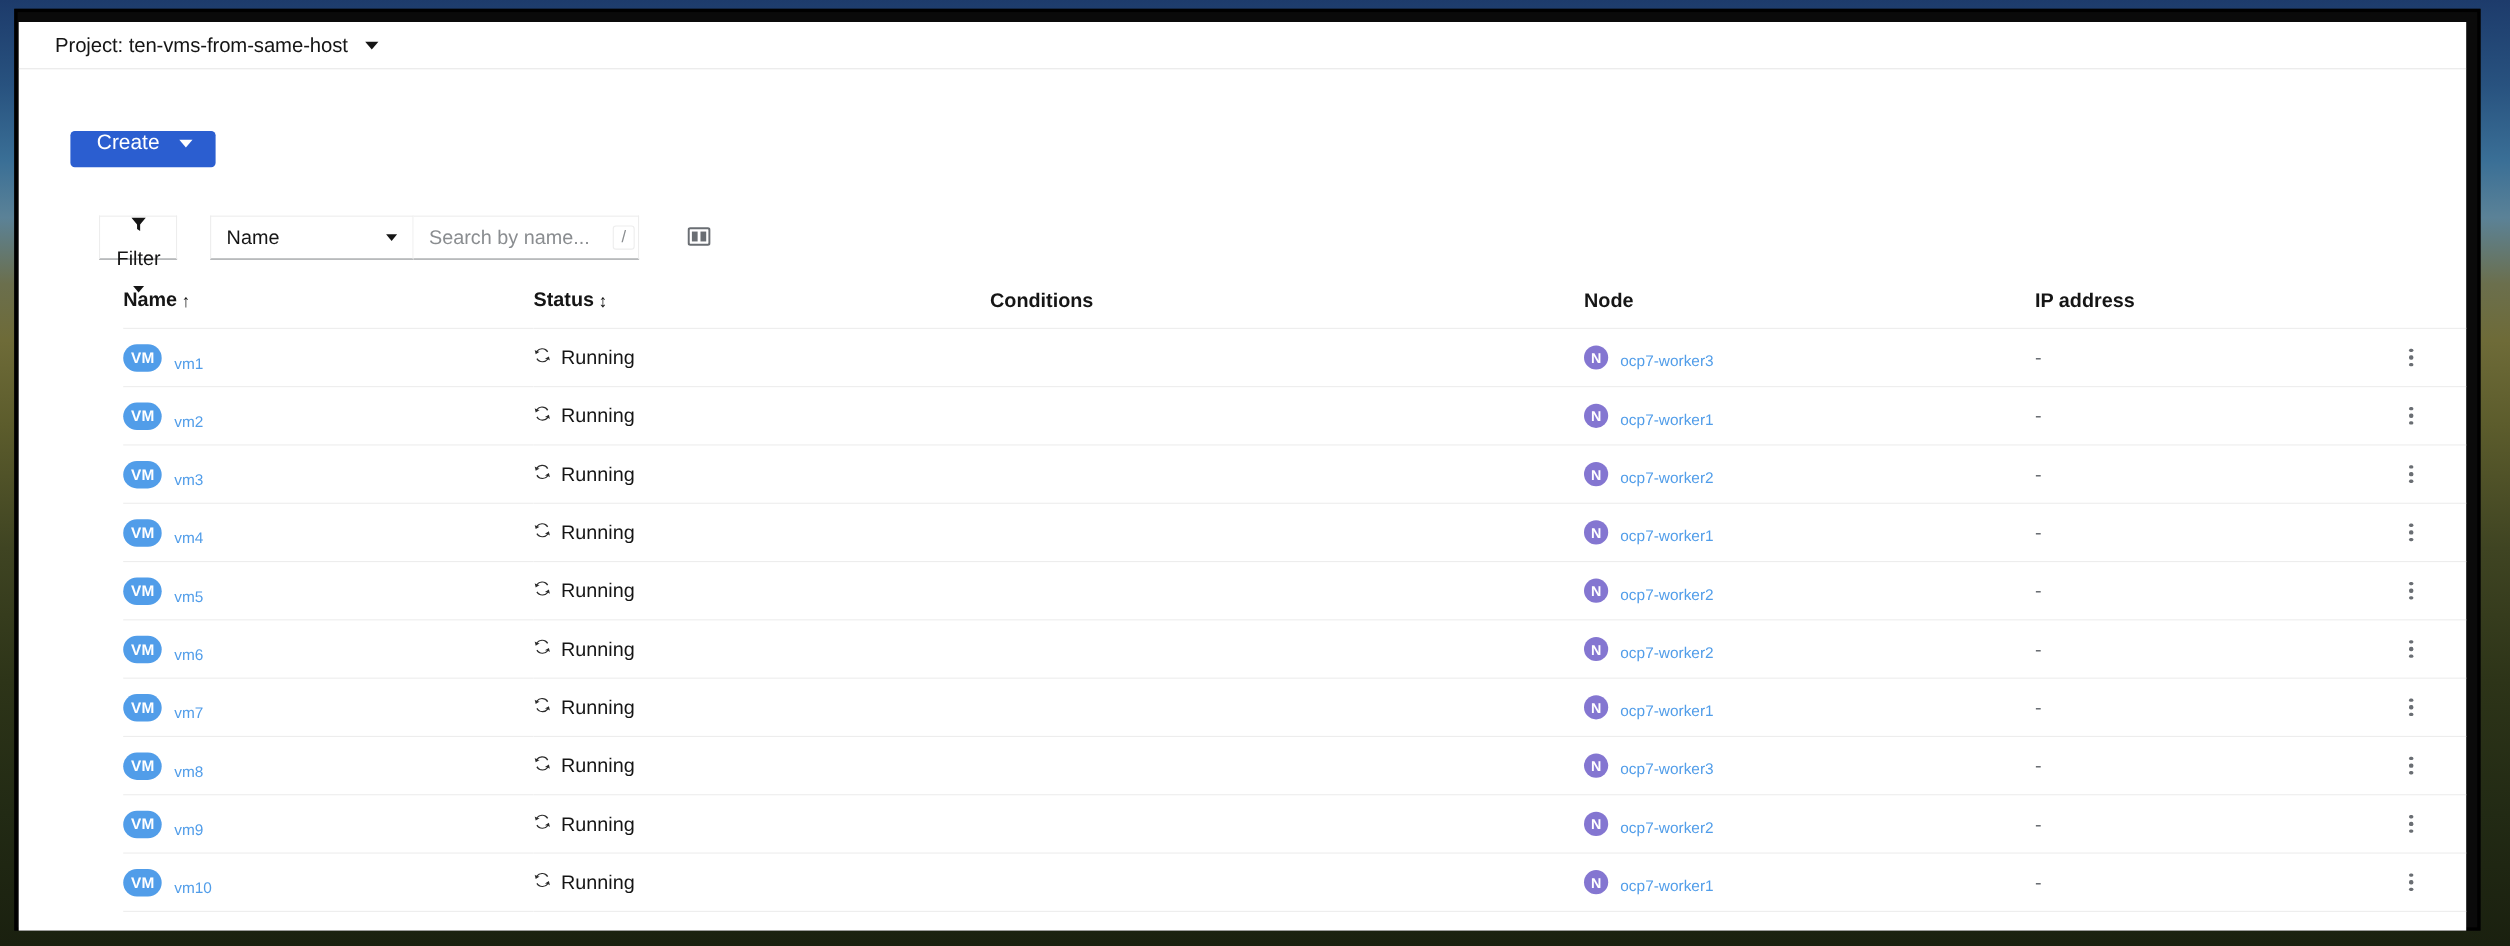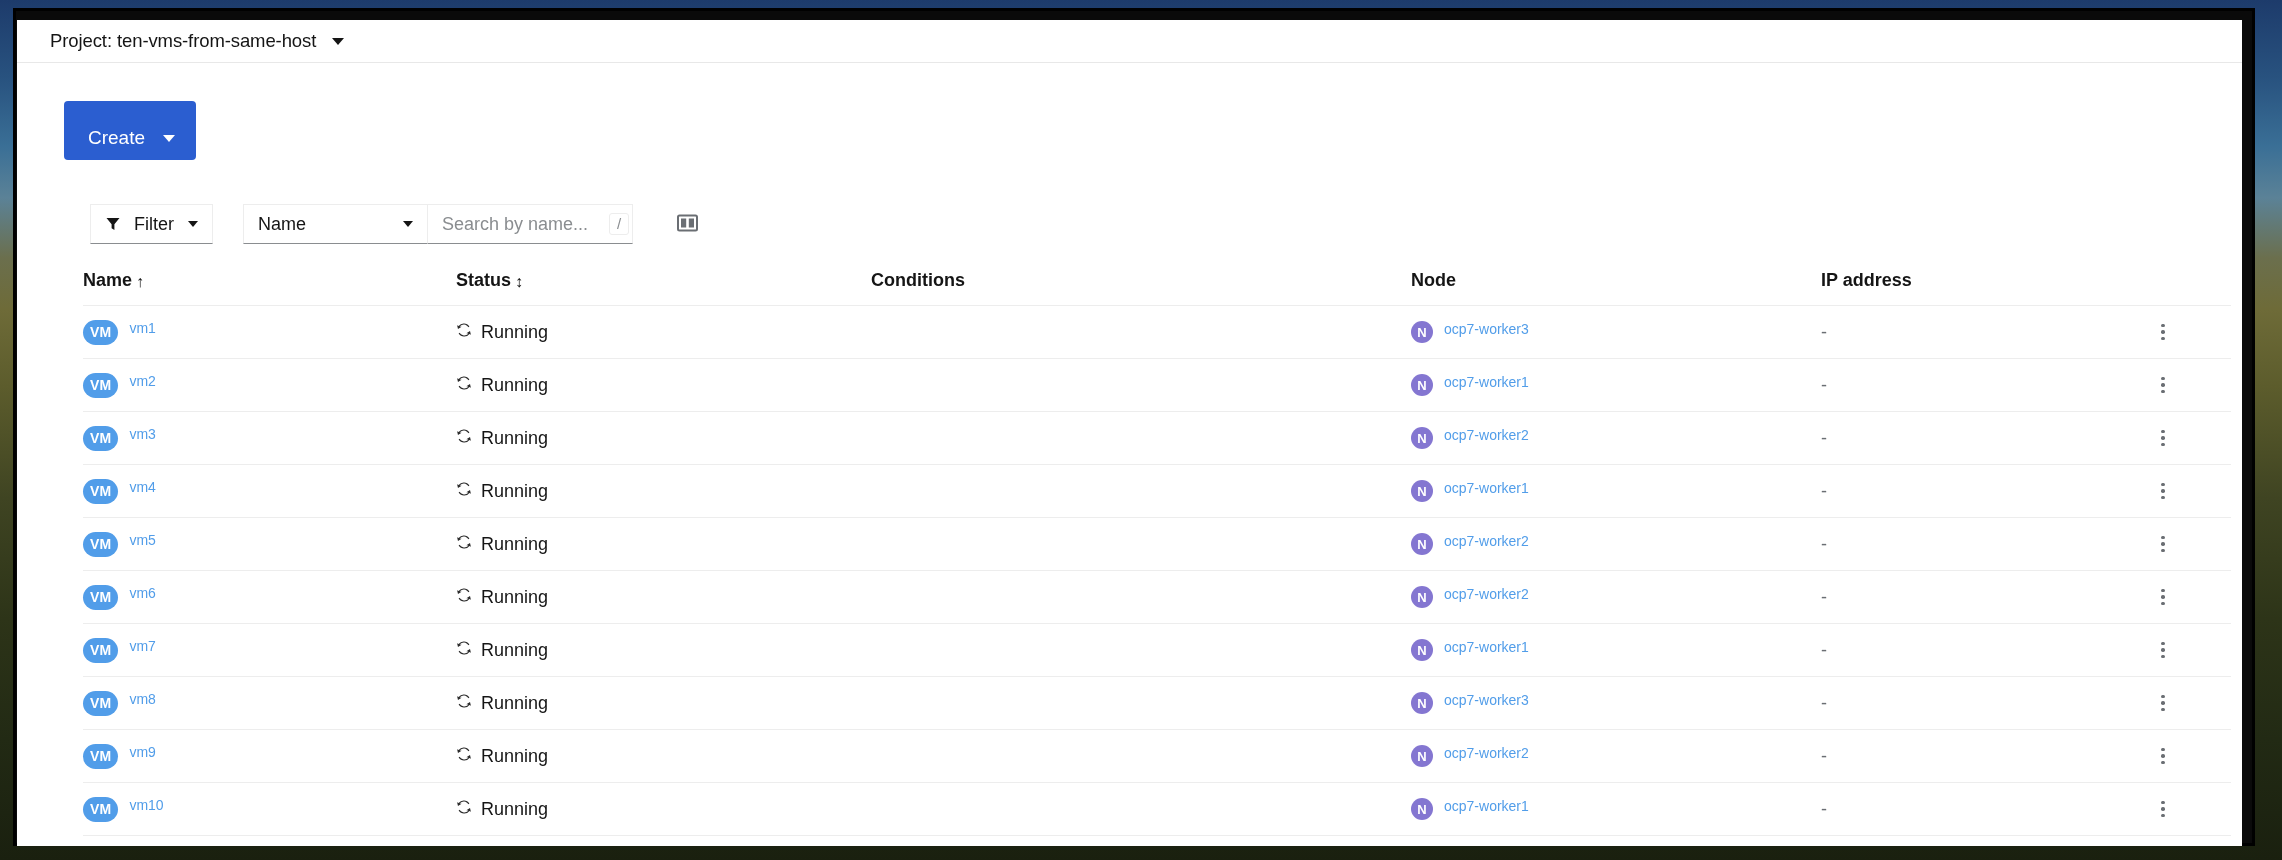--- a/index.html
+++ b/index.html
@@ -98,26 +98,26 @@
     line-height: 1;
     letter-spacing: -0.2px;
   }
   #create-button {
     display: flex;
     align-items: center;
     gap: 18px;
     background: #2b5ed0;
     color: #ffffff;
     font-size: 19px;
-    padding: 26px 21px 11px 24px;
+    padding: 0 21px 11px 24px;
     border: none;
     border-radius: 4px;
     cursor: pointer;
     font-family: "Liberation Sans", sans-serif;
-    margin-top: 2px;
+    margin-top: 20px;
   }
   .btn-caret {
     width: 0; height: 0;
     border-left: 6px solid transparent;
     border-right: 6px solid transparent;
     border-top: 7px solid #ffffff;
   }
 
   
   #toolbar {
@@ -139,20 +139,21 @@
     gap: 14px;
     height: 40px;
     padding: 0 14px 0 15px;
     border: 1px solid #ededed;
     border-bottom: 1px solid #8a8d90;
     background: #fff;
     box-sizing: border-box;
     cursor: pointer;
     font-size: 18px;
     color: #151515;
+    flex-direction: column;
   }
   .funnel-icon {
     width: 14px; height: 14px;
     position: relative;
   }
   .funnel-icon svg { display: block; }
   .sm-caret {
     width: 0; height: 0;
     border-left: 5.5px solid transparent;
     border-right: 5.5px solid transparent;
@@ -263,21 +264,21 @@
   }
   #page-total {
     margin: 0 14px 0 14px;
     white-space: nowrap;
     color: #151515;
   }
 
   
   #vm-table {
     width: 2148px;
-    margin: 26px 0 0 66px;
+    margin: 26px 0 0 95px;
     border-collapse: collapse;
     table-layout: fixed;
   }
   #vm-table th {
     text-align: left;
     font-size: 18px;
     font-weight: bold;
     color: #151515;
     padding: 0 0 14px 0;
     border-bottom: 1px solid #ededed;
@@ -302,21 +303,21 @@
 
   .col-name   { width: 373px; }
   .col-status { width: 415px; }
   .col-cond   { width: 540px; }
   .col-node   { width: 410px; }
   .col-ip     { width: 330px; }
   .col-kebab  { width: 80px; }
 
   .cell-flex {
     display: flex;
-    align-items: flex-start;
+    align-items: flex-end;
     gap: 11px;
   }
 
   .badge-vm {
     background: #519de9;
     color: #ffffff;
     font-size: 14px;
     font-weight: bold;
     line-height: 1;
     padding: 5px 7px 6px;

